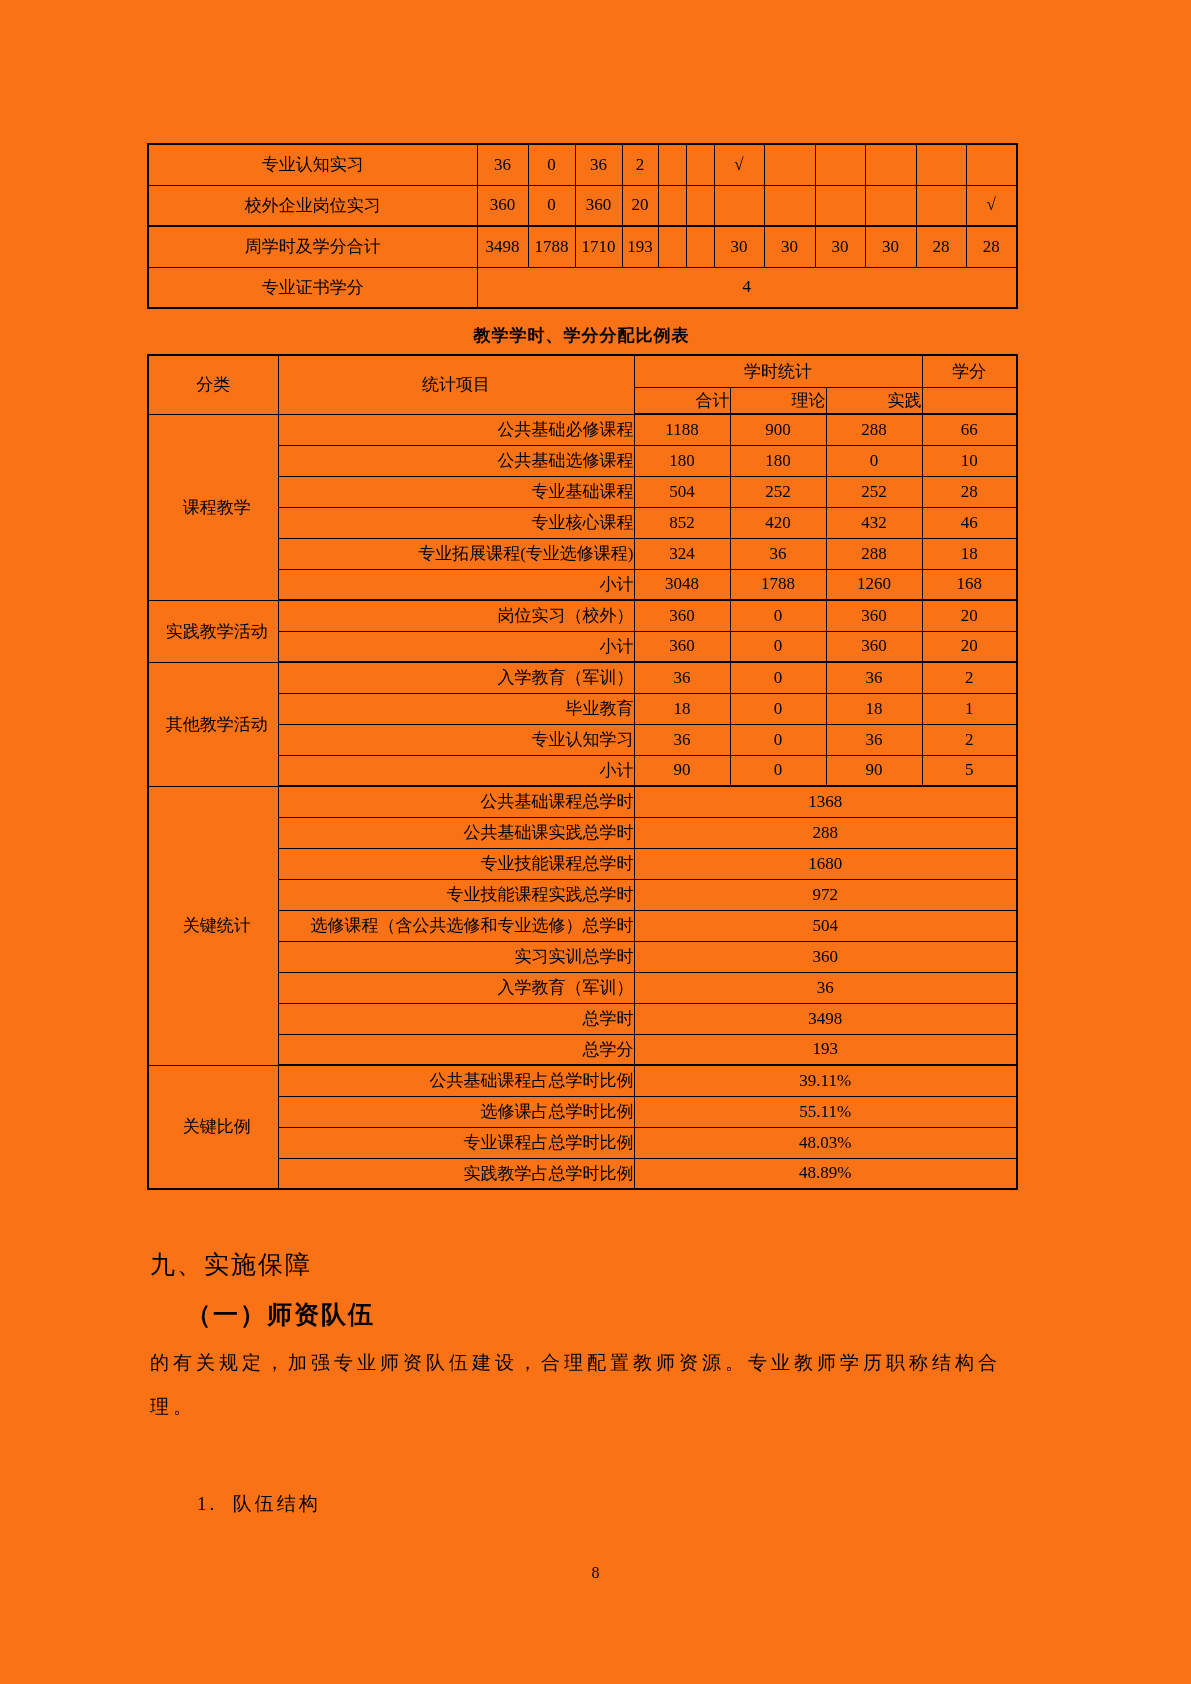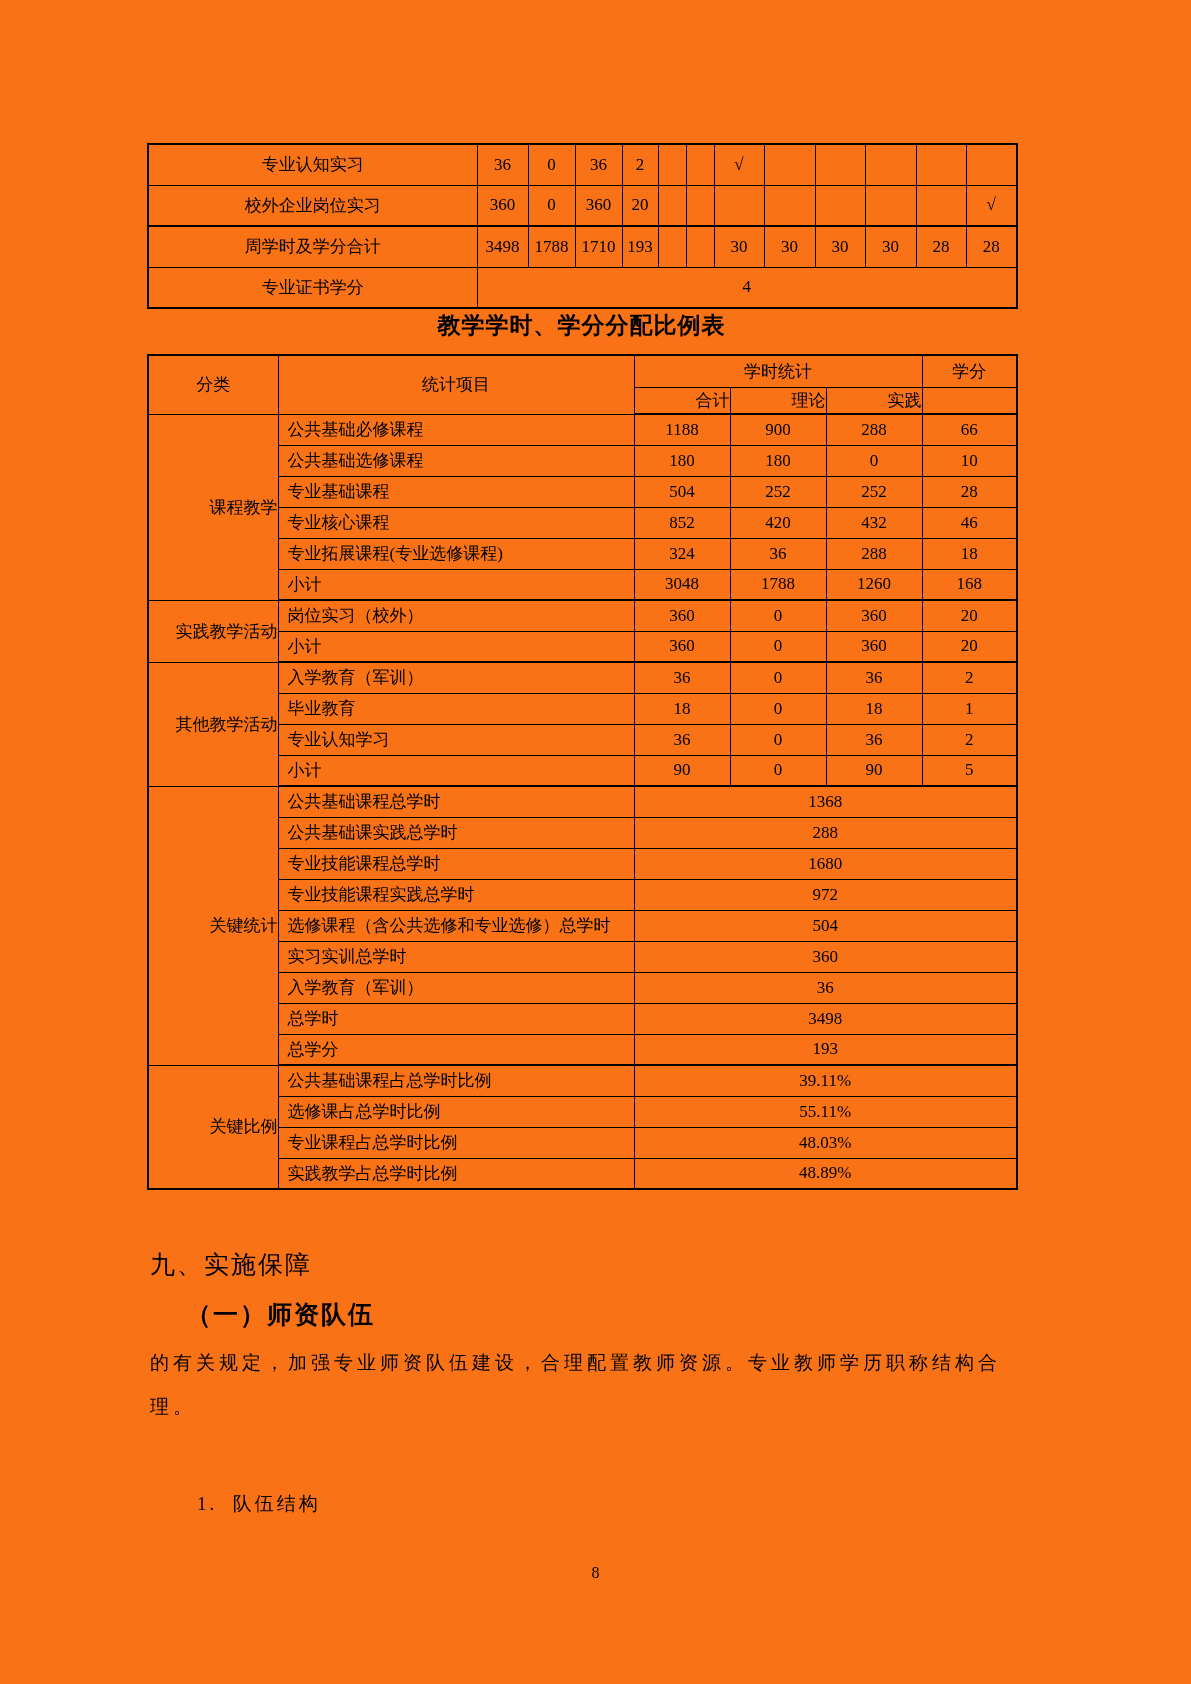--- a/index.html
+++ b/index.html
@@ -12,29 +12,29 @@
   td{border:1px solid #000;text-align:center;vertical-align:middle;
      font-family:"Liberation Serif","DejaVu Serif",serif;font-size:17px;color:#000;
      padding:0;overflow:hidden;white-space:nowrap;}
   .doc-table{position:absolute;left:147px;border:2px solid #000;}
   #top-table{top:143px;width:869px;}
   #top-table tr{height:41px;}
   #main-table{top:354px;width:869px;}
   #main-table tr.hdr1{height:32px;}
   #main-table tr.hdr2{height:27px;}
   #main-table tbody tr{height:31px;}
-  td.lab{text-align:left;padding-left:9px;}
-  td.cat{text-align:right;padding-left:7px;}
+  td.lab{text-align:right;padding-left:9px;}
+  td.cat{text-align:center;padding-left:7px;}
   tr.tb td{border-bottom-width:2px;}
   #main-table thead tr.hdr2 td{border-bottom-width:2px;text-align:right;}
   
   .table-title{
-    position:absolute;left:147px;width:869px;top:308px;height:34px;
+    position:absolute;left:147px;width:869px;top:319px;height:34px;
     text-align:center;font-family:"Liberation Sans","DejaVu Sans",sans-serif;
-    font-weight:bold;font-size:23px;line-height:34px;letter-spacing:1px;
+    font-weight:bold;font-size:17px;line-height:34px;letter-spacing:1px;
   }
   
   .h1{
     position:absolute;left:150px;top:1248px;
     font-family:"Liberation Sans","DejaVu Sans",sans-serif;
     font-weight:normal;font-size:25px;letter-spacing:2px;
   }
   .h2{
     position:absolute;left:186px;top:1298px;
     font-family:"Liberation Sans","DejaVu Sans",sans-serif;

